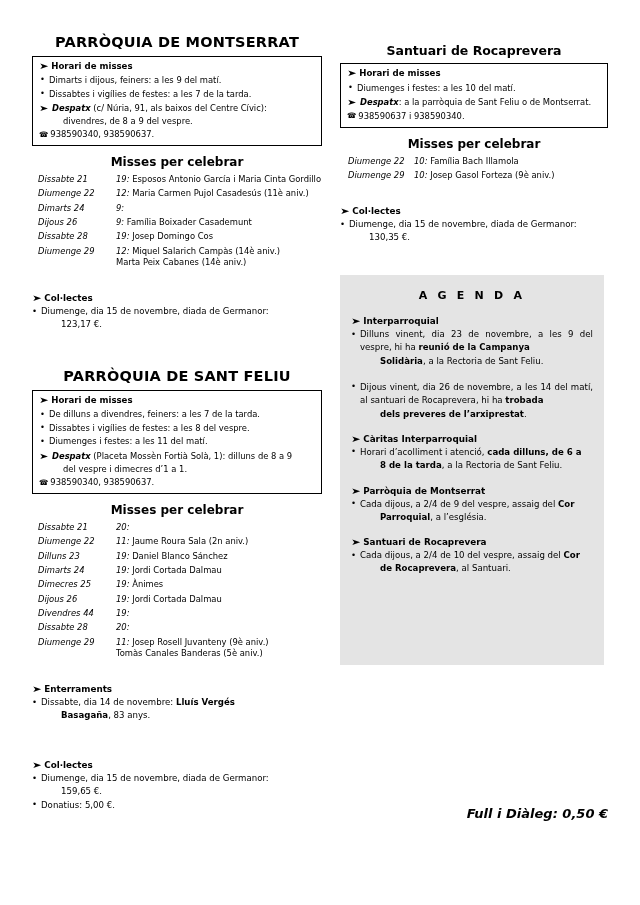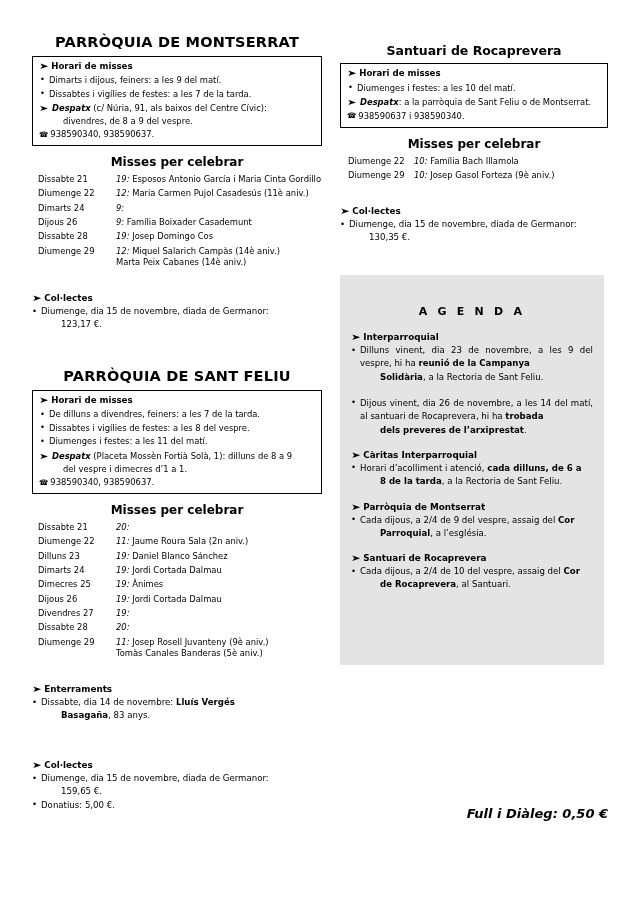--- a/index.html
+++ b/index.html
@@ -136,20 +136,21 @@
     border-collapse: collapse;
     width: 100%;
     font-size: 8.4px;
   }
   table.masses td {
     vertical-align: top;
     padding: 0 0 3px 0;
     line-height: 1.35;
   }
   td.day {
+    font-style: italic;
     white-space: nowrap;
     width: 72px;
     padding-left: 6px;
   }
   td.detail {
     padding-left: 4px;
   }
   td.detail .hour {
     font-style: italic;
   }
@@ -197,21 +198,21 @@
 
   
   .agenda-panel {
     position: absolute;
     left: 340px;
     top: 275px;
     width: 264px;
     height: 390px;
     background: #e4e4e4;
     box-sizing: border-box;
-    padding: 30px 11px 10px 11px;
+    padding: 14px 11px 10px 11px;
   }
   .agenda-title {
     text-align: center;
     font-size: 11px;
     font-weight: bold;
     letter-spacing: 3.2px;
     margin: 0 0 14px 0;
   }
   .agenda-group {
     margin-bottom: 13px;
@@ -417,21 +418,21 @@
             </td>
           </tr>
           <tr>
             <td class="day">Dijous 26</td>
             <td class="detail">
               <span class="hour">19:</span>
               <span>Jordi Cortada Dalmau</span>
             </td>
           </tr>
           <tr>
-            <td class="day">Divendres 27</td>
+            <td class="day">Divendres 44</td>
             <td class="detail">
               <span class="hour">19:</span>
               <span></span>
             </td>
           </tr>
           <tr>
             <td class="day">Dissabte 28</td>
             <td class="detail">
               <span class="hour">20:</span>
               <span></span>

